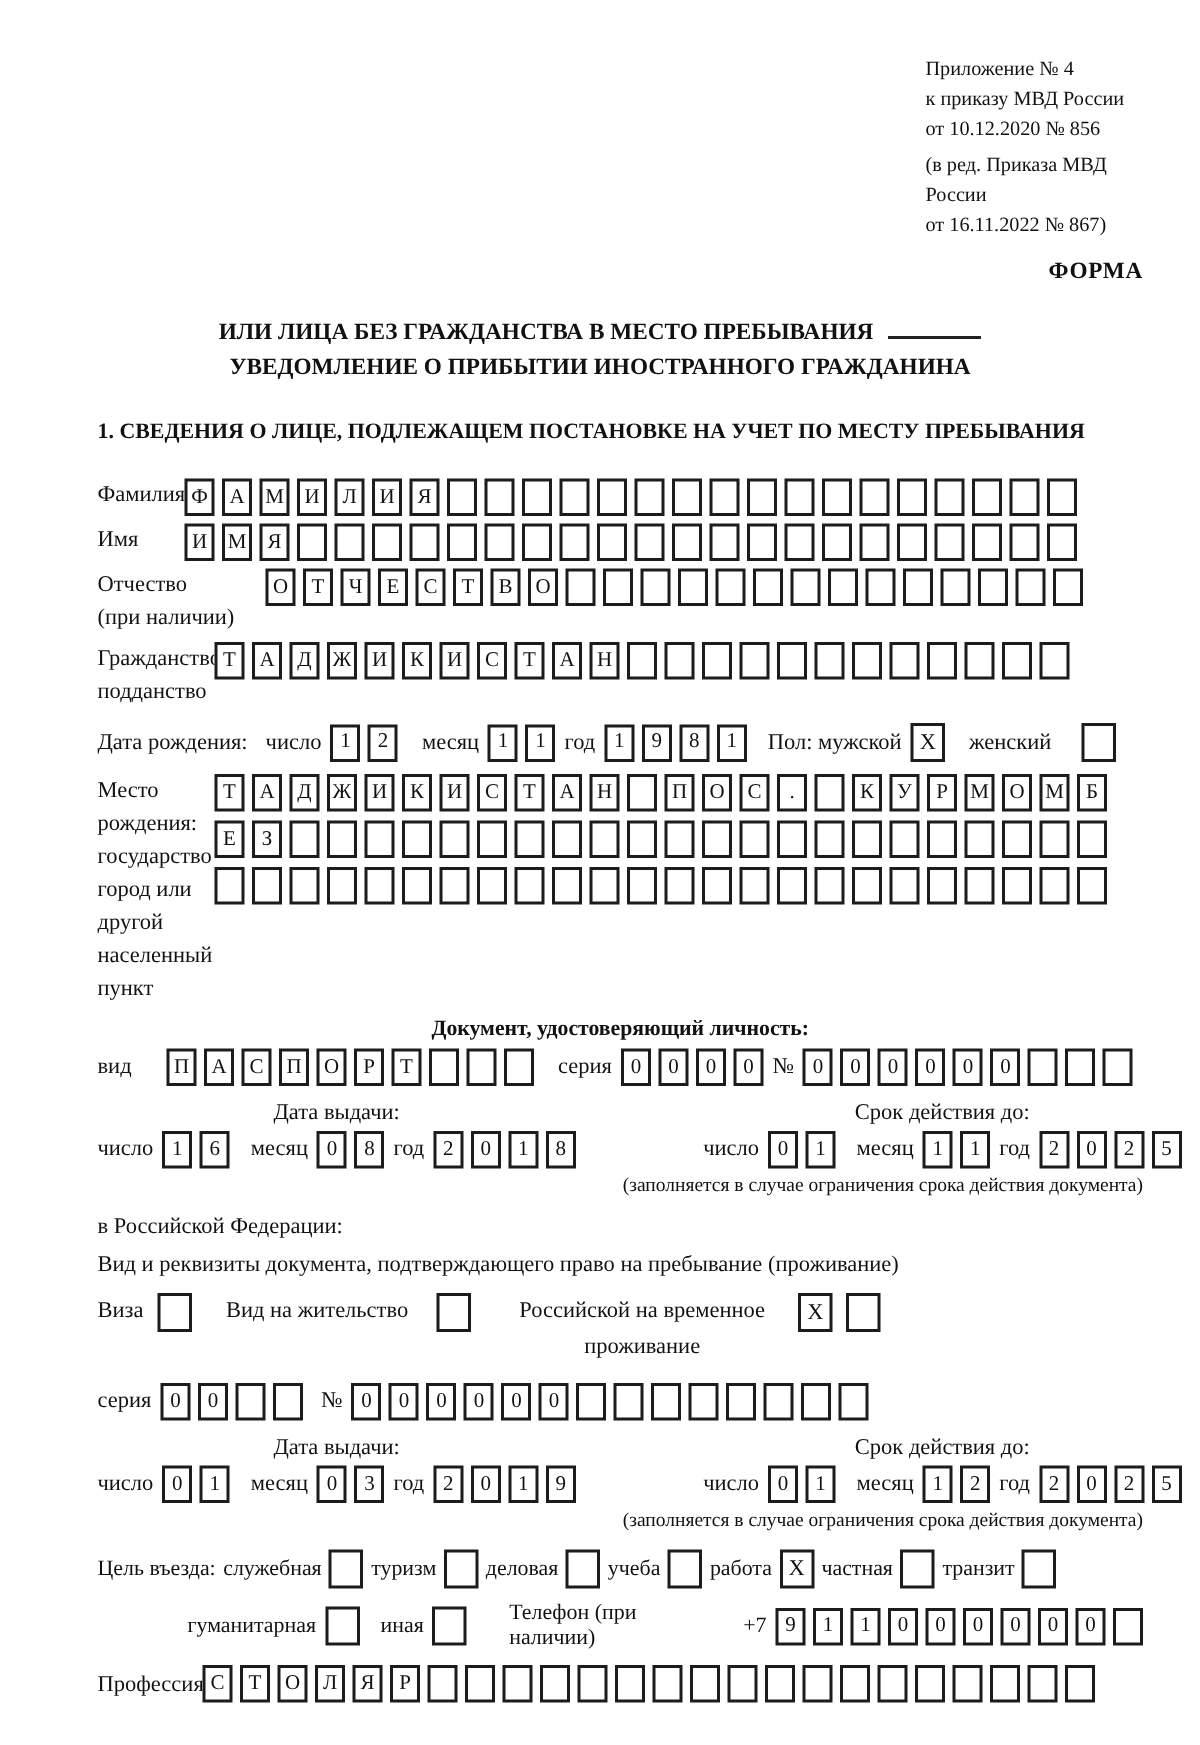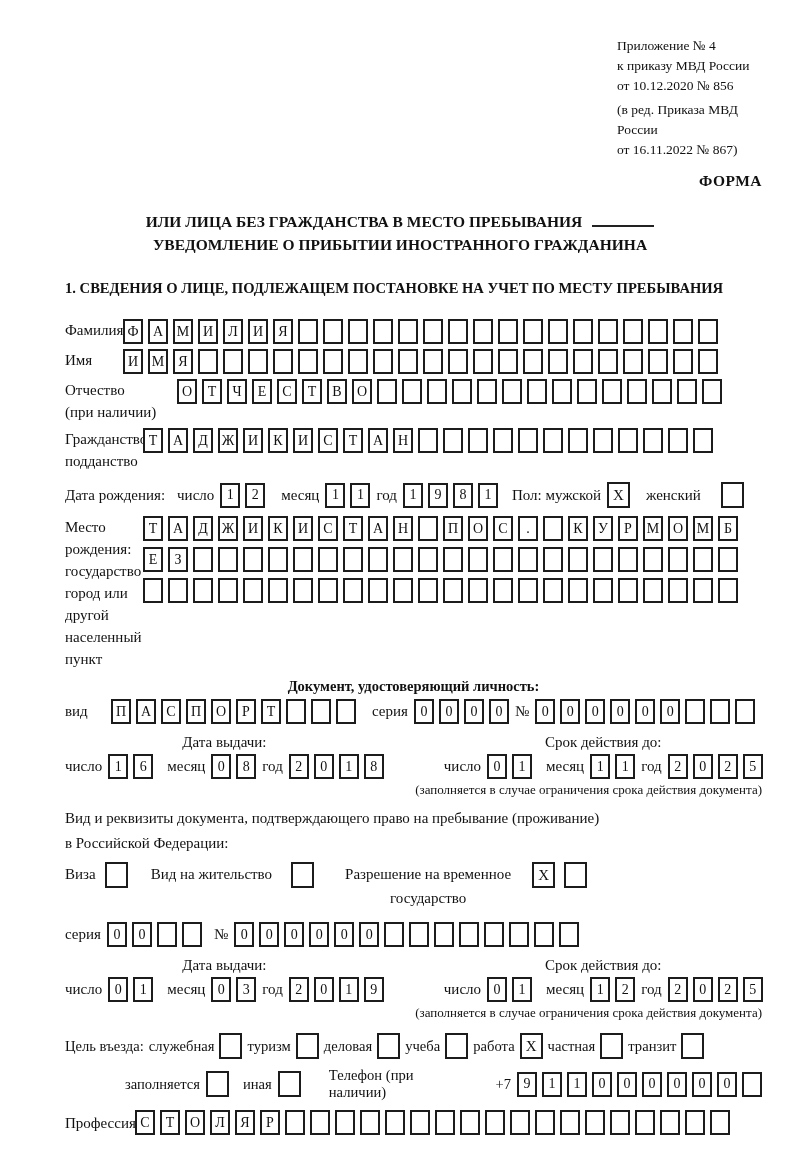--- a/index.html
+++ b/index.html
@@ -33,21 +33,21 @@
   .cellrows{display:flex;flex-direction:column;gap:6px;}
   .cbox{
     flex:0 0 auto;width:23px;height:26px;box-sizing:border-box;border:2px solid #1c1c1c;
     display:inline-flex;align-items:center;justify-content:center;font-size:15px;background:#fff;
   }
 
   .irow{display:flex;align-items:center;gap:6px;font-size:15px;}
   .irow .lbl{flex:0 0 auto;}
 
   
-  .datepair{display:flex;margin-top:10px;}
+  .datepair{display:flex;margin-top:10px;gap:25px;}
   .dp-col{display:flex;flex-direction:column;}
   .dp-left{width:340px;}
   .dp-right{margin-left:60px;width:340px;}
   .dp-head{text-align:center;font-size:15px;margin-bottom:3px;}
   .restrict-note{text-align:right;font-size:13px;margin-top:3px;}
 
   .doc-head{margin-top:8px;text-align:center;font-weight:bold;font-size:14.5px;}
 
   .para{font-size:15px;line-height:25px;margin-top:8px;}
 
@@ -401,35 +401,35 @@
             <span class="cell">0</span>
             <span class="cell">2</span>
             <span class="cell">5</span>
           </div>
       </div>
     </div>
   </div>
   <div class="restrict-note">(заполняется в случае ограничения срока действия документа)</div>
 
   <div class="para">
+    <div>в Российской Федерации:</div>
     <div>Вид и реквизиты документа, подтверждающего право на пребывание (проживание)</div>
-    <div>в Российской Федерации:</div>
   </div>
 
   <div class="permit-row">
     <div class="permit-item">
       <span class="plabel">Виза</span>
       <span class="cbox"></span>
     </div>
     <div class="permit-item" style="margin-left:14px;">
       <span class="plabel">Вид на жительство</span>
       <span class="cbox" style="margin-left:10px;"></span>
     </div>
     <div class="permit-item" style="margin-left:10px;">
-      <div class="plabel pwrap">Разрешение на временное государство</div>
+      <div class="plabel pwrap">Российской на временное проживание</div>
       <span class="cbox">X</span>
     </div>
     <div class="permit-item">
       <span class="cbox"></span>
     </div>
   </div>
 
   <div class="irow" style="margin-top:12px;">
     <span class="lbl">серия</span>
     <div class="cells">
@@ -516,21 +516,21 @@
     <span>учеба</span>
     <span class="cbox"></span>
     <span>работа</span>
     <span class="cbox">X</span>
     <span>частная</span>
     <span class="cbox"></span>
     <span>транзит</span>
     <span class="cbox"></span>
   </div>
   <div class="purpose-row2">
-    <span>заполняется</span>
+    <span>гуманитарная</span>
     <span class="cbox"></span>
     <span style="margin-left:8px;text-align:right;">иная</span>
     <span class="cbox"></span>
     <span style="margin-left:22px;">Телефон (при наличии)</span>
     <span style="margin-left:22px;">+7</span>
     <div class="cells">
         <span class="cell">9</span>
         <span class="cell">1</span>
         <span class="cell">1</span>
         <span class="cell">0</span>

